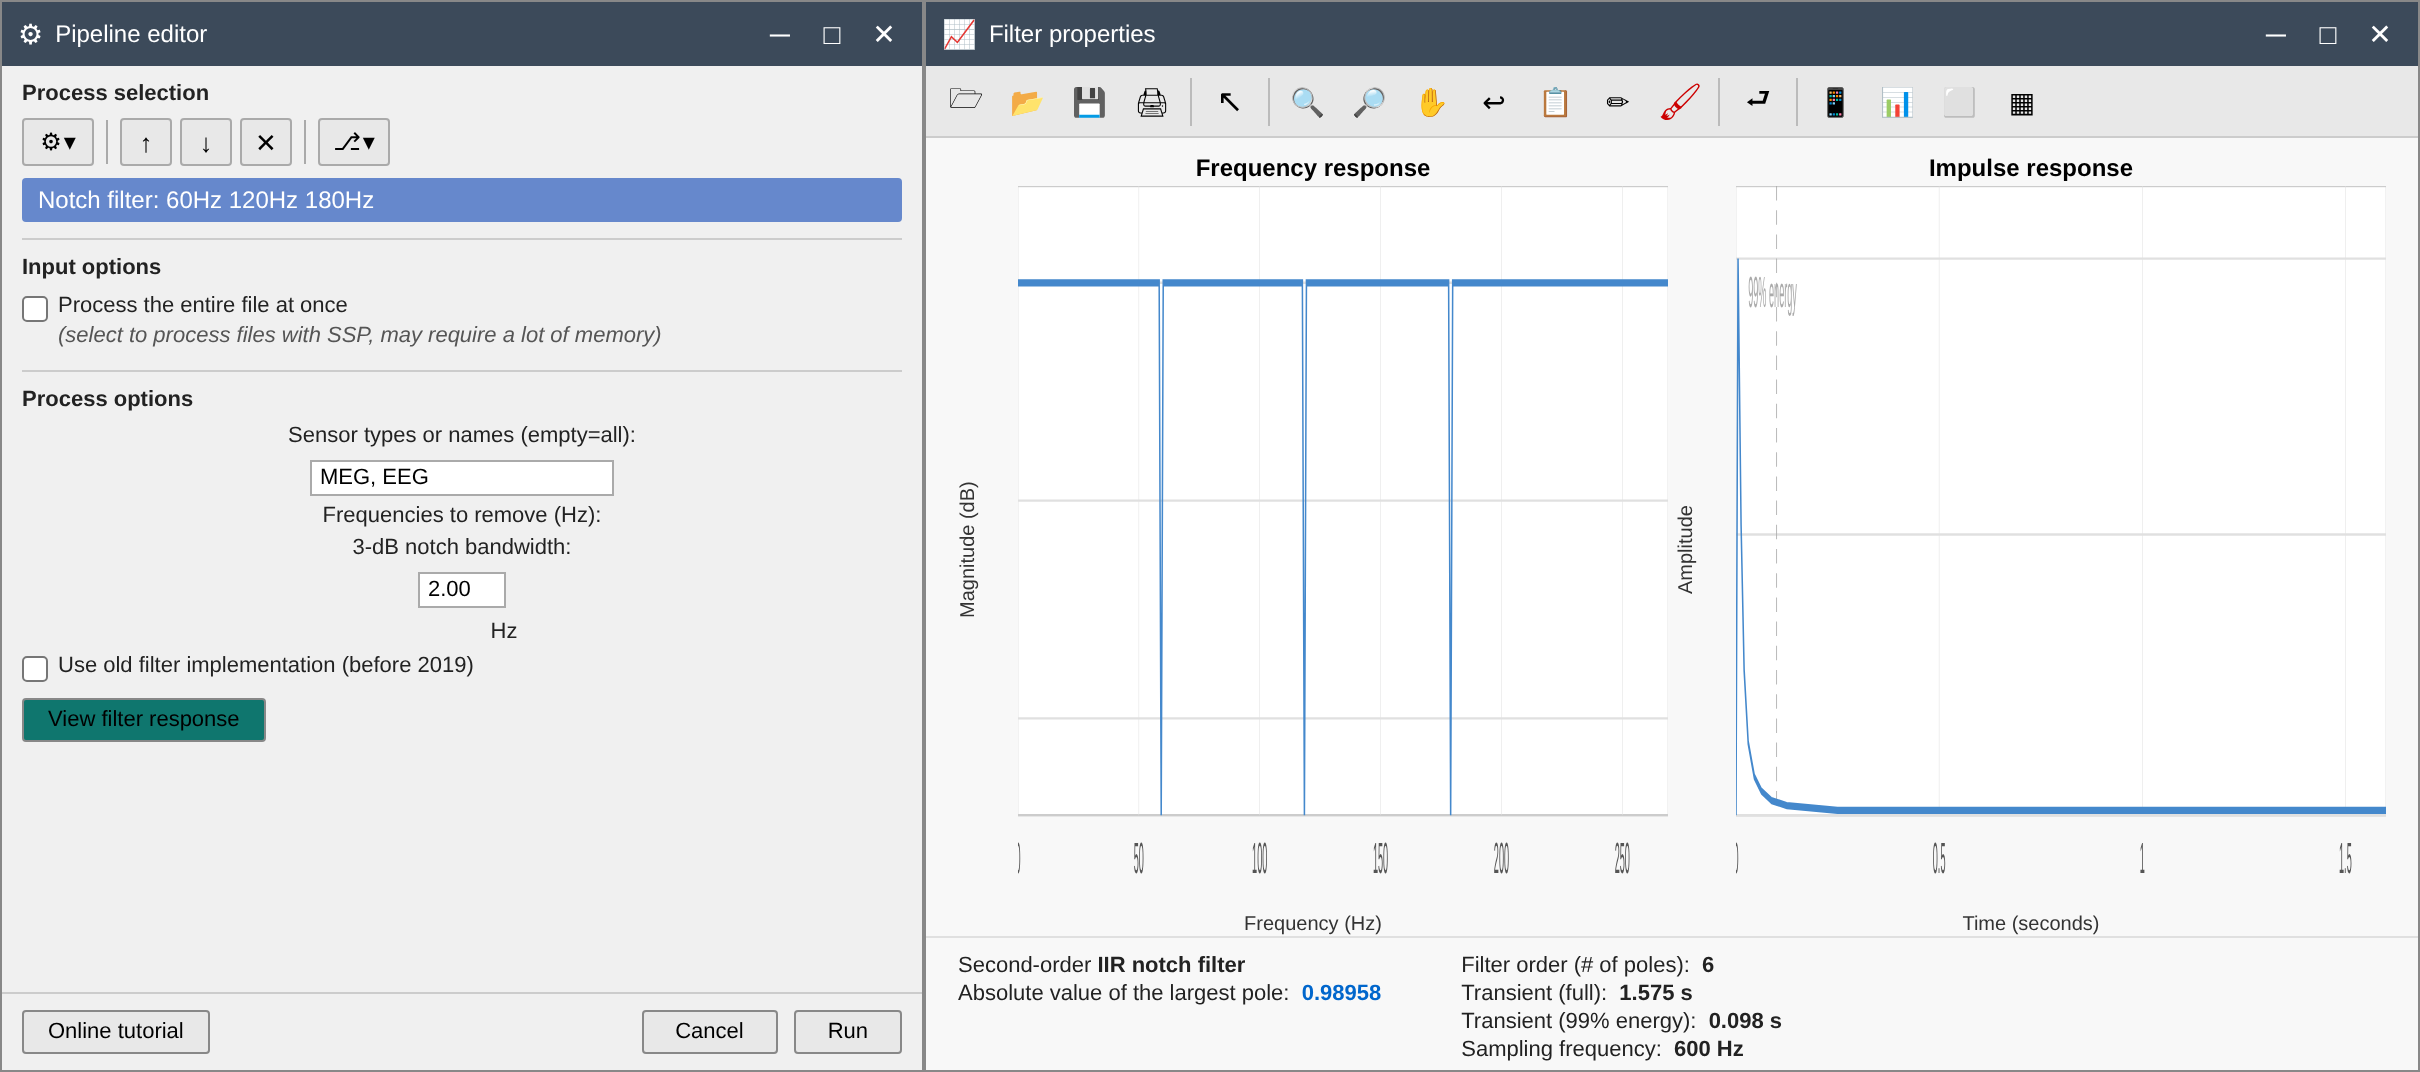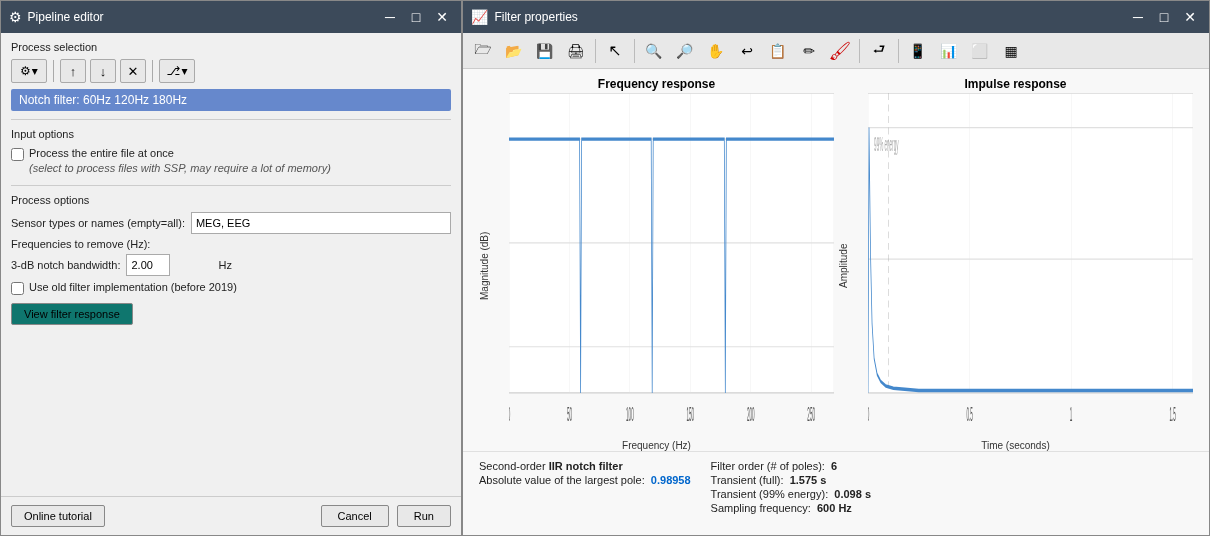--- a/index.html
+++ b/index.html
@@ -62,21 +62,21 @@
     .window-body {
       padding: 8px 10px;
       display: flex;
       flex-direction: column;
       gap: 6px;
       flex: 1;
     }
 
     .section-label {
       font-size: 11px;
-      font-weight: 400;
+      font-weight: 700;
       color: #222;
       margin-bottom: 2px;
     }
 
     .toolbar-row {
       display: flex;
       align-items: center;
       gap: 4px;
       margin-bottom: 2px;
     }
@@ -149,20 +149,21 @@
     .divider {
       height: 1px;
       background: #ccc;
       margin: 2px 0;
     }
 
     .form-row {
       display: flex;
       align-items: center;
       gap: 6px;
+      flex-direction: column;
     }
     .form-label {
       font-size: 11px;
       color: #222;
       white-space: nowrap;
     }
     .form-input {
       flex: 1;
       height: 22px;
       border: 1px solid #aaa;
@@ -309,23 +310,23 @@
       position: relative;
     }
     .x-axis-label {
       text-align: center;
       font-size: 10px;
       color: #333;
       margin-top: 1px;
     }
 
     .info-area {
-      padding: 8px 16px 21px 16px;
-      display: flex;
-      gap: 20px;
+      padding: 8px 16px 4px 16px;
+      display: flex;
+      gap: 40px;
       flex-shrink: 0;
       border-top: 1px solid #e0e0e0;
       background: #f8f8f8;
     }
     .info-col {
       display: flex;
       flex-direction: column;
       gap: 2px;
     }
     .info-text {

